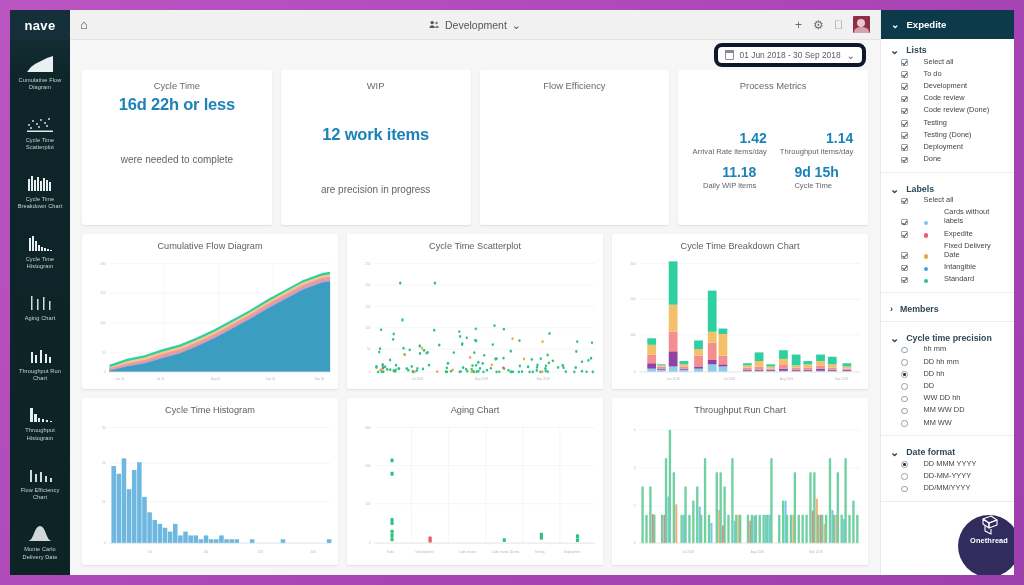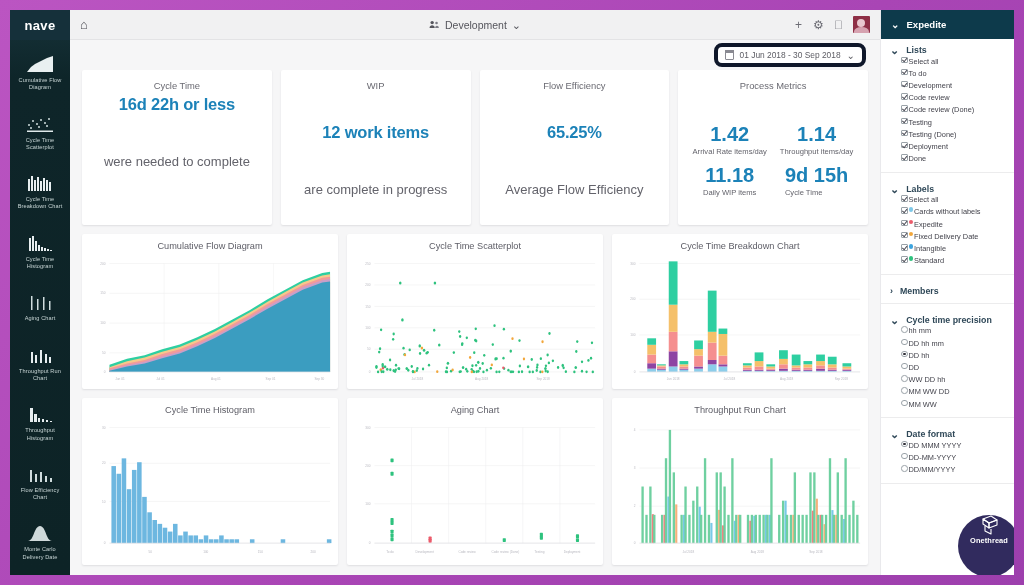--- a/index.html
+++ b/index.html
@@ -77,24 +77,24 @@
   .row { display:flex; gap:9px; }
   .card { background:#ffffff; border-radius:2px; box-shadow:0 1px 2px rgba(20,20,40,.10); }
 
   
   .kpi-row { height:155px; }
   .kpi { flex:1 1 0; padding:10px 8px 0; display:flex; flex-direction:column; align-items:center; min-width:0; }
   .kpi .k-title { font-size:9.4px; color:#6a6a72; margin-bottom:4px; }
   .kpi .k-body { flex:1 1 auto; display:flex; flex-direction:column; align-items:center; justify-content:center; width:100%;gap:38px; }
   .big { font-size:16.5px; font-weight:700; color:#1c82b8; letter-spacing:-.2px; }
   .big2 { font-size:15px; font-weight:700; color:#1c82b8; }
-  .sub { font-size:13px; color:#63636b; margin-top:2px; }
+  .sub { font-size:10px; color:#63636b; margin-top:2px; }
   .gap6 { height:7px; }
   .pm-grid { display:grid; grid-template-columns:1fr 1fr; row-gap:8px; width:100%; justify-items:center; }
-  .pm-val { font-size:20px; font-weight:700; color:#1c82b8; text-align:center; }
+  .pm-val { font-size:14px; font-weight:700; color:#1c82b8; text-align:right; }
   .pm-lbl { font-size:7.6px; color:#63636b; text-align:left; line-height:9px; margin-top:1px; }
 
   
   .chart-row { height:155px; margin-top:9px; }
   .chart-row.last { height:167px; }
   .chart { flex:1 1 0; min-width:0; padding:7px 6px 4px; display:flex; flex-direction:column; }
   .c-title { font-size:9.2px; color:#5d5d66; text-align:center; margin-bottom:3px; }
   .plot { flex:1 1 auto; position:relative; }
   .plot svg { width:100%; height:100%; display:block; }
   .ytick { font-size:3.2px; fill:#b9b9c0; }
@@ -102,21 +102,21 @@
 
   
   #controls { width:134px; flex:0 0 134px; background:#ffffff; border-left:1px solid #e9e9ec; overflow:hidden; position:relative; }
   #ctrl-head {
     height:29px; background:#0d3a4b; color:#ffffff; display:flex; align-items:center;
     gap:7px; padding:0 10px; font-size:9.6px; font-weight:600;
   }
   .sec { padding:6px 9px 2px; }
   .sec-head { display:flex; align-items:center; gap:7px; font-size:8.8px; color:#2f4858; font-weight:700; cursor:pointer; }
   .chev { font-size:7px; color:#2f4858; line-height:1; }
-  .opt { display:flex; align-items:flex-start; gap:1px; padding:1.6px 0 1.6px 11px; font-size:7.4px; color:#3f3f48; cursor:pointer; }
+  .opt { display:flex; align-items:flex-end; gap:16px; padding:1.6px 0 1.6px 11px; font-size:7.4px; color:#3f3f48; cursor:pointer; }
   .cb { width:6.5px; height:6.5px; border:1px solid #9aa2a8; border-radius:1px; position:relative; flex:0 0 6.5px; background:#fff; }
   .cb.on::after { content:""; position:absolute; left:1.3px; top:-.4px; width:2.4px; height:4.4px;
     border:solid #4b4b55; border-width:0 1px 1px 0; transform:rotate(40deg); }
   .dot { width:4.5px; height:4.5px; border-radius:50%; flex:0 0 4.5px; }
   .rb { width:6.5px; height:6.5px; border:1px solid #9aa2a8; border-radius:50%; position:relative; flex:0 0 6.5px; background:#fff; }
   .rb.on::after { content:""; position:absolute; left:1.2px; top:1.2px; width:2.5px; height:2.5px; border-radius:50%; background:#2f2f38; }
   .divider { height:1px; background:#ececed; margin:5px 0; }
   #onethread {
     position:absolute; right:-6px; bottom:-2px; width:62px; height:62px; border-radius:50%;
     background:#312b5e; color:#fff; display:flex; flex-direction:column;
@@ -303,30 +303,26 @@
               <div class="gap6"></div>
               <div class="big2">85%</div>
               <div class="sub">time items</div>
             </div>
           </div>
 
           <div class="card kpi">
             <div class="k-title">WIP</div>
             <div class="k-body">
               <div class="big">12 work items</div>
-              <div class="sub">are complete in progress</div>
+              <div class="sub">are precision in progress</div>
             </div>
           </div>
 
           <div class="card kpi">
             <div class="k-title">Flow Efficiency</div>
-            <div class="k-body">
-              <div class="big">65.25%</div>
-              <div class="sub">Average Flow Efficiency</div>
-            </div>
           </div>
 
           <div class="card kpi">
             <div class="k-title">Process Metrics</div>
             <div class="k-body">
               <div class="pm-grid" id="pm-grid">
                   <div>
                     <div class="pm-val">1.42</div>
                     <div class="pm-lbl">Arrival Rate items/day</div>
                   </div>

